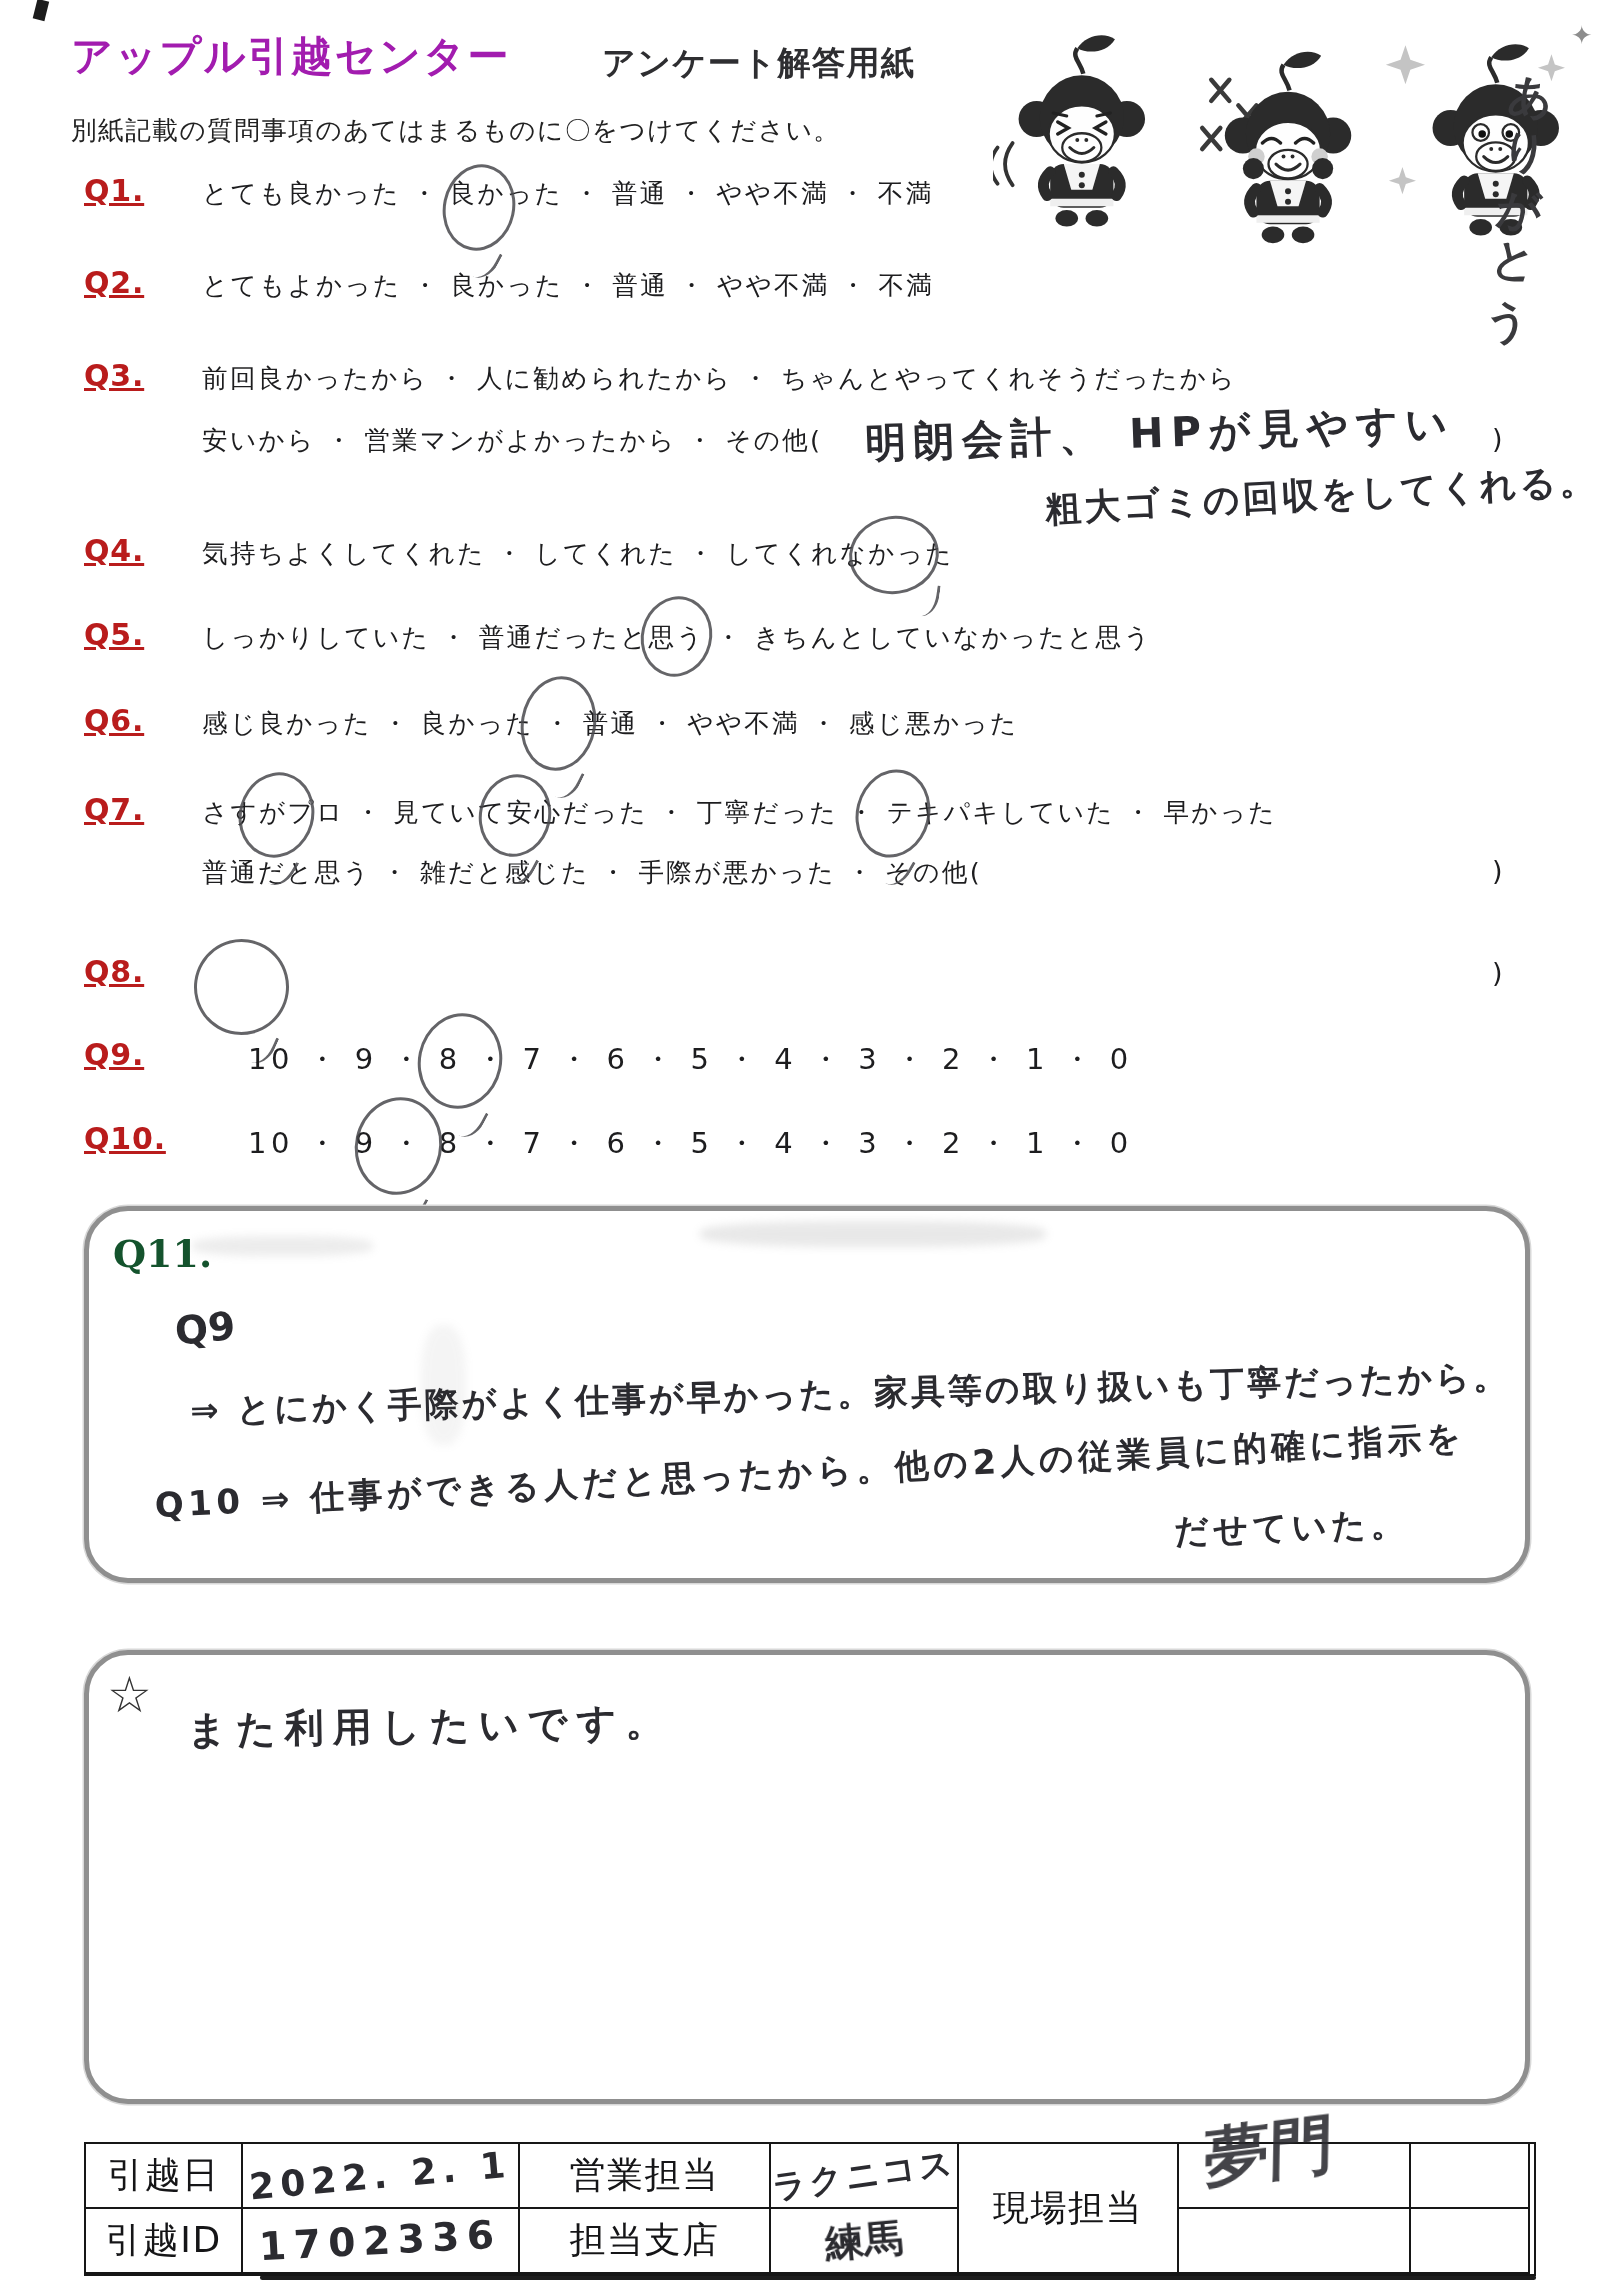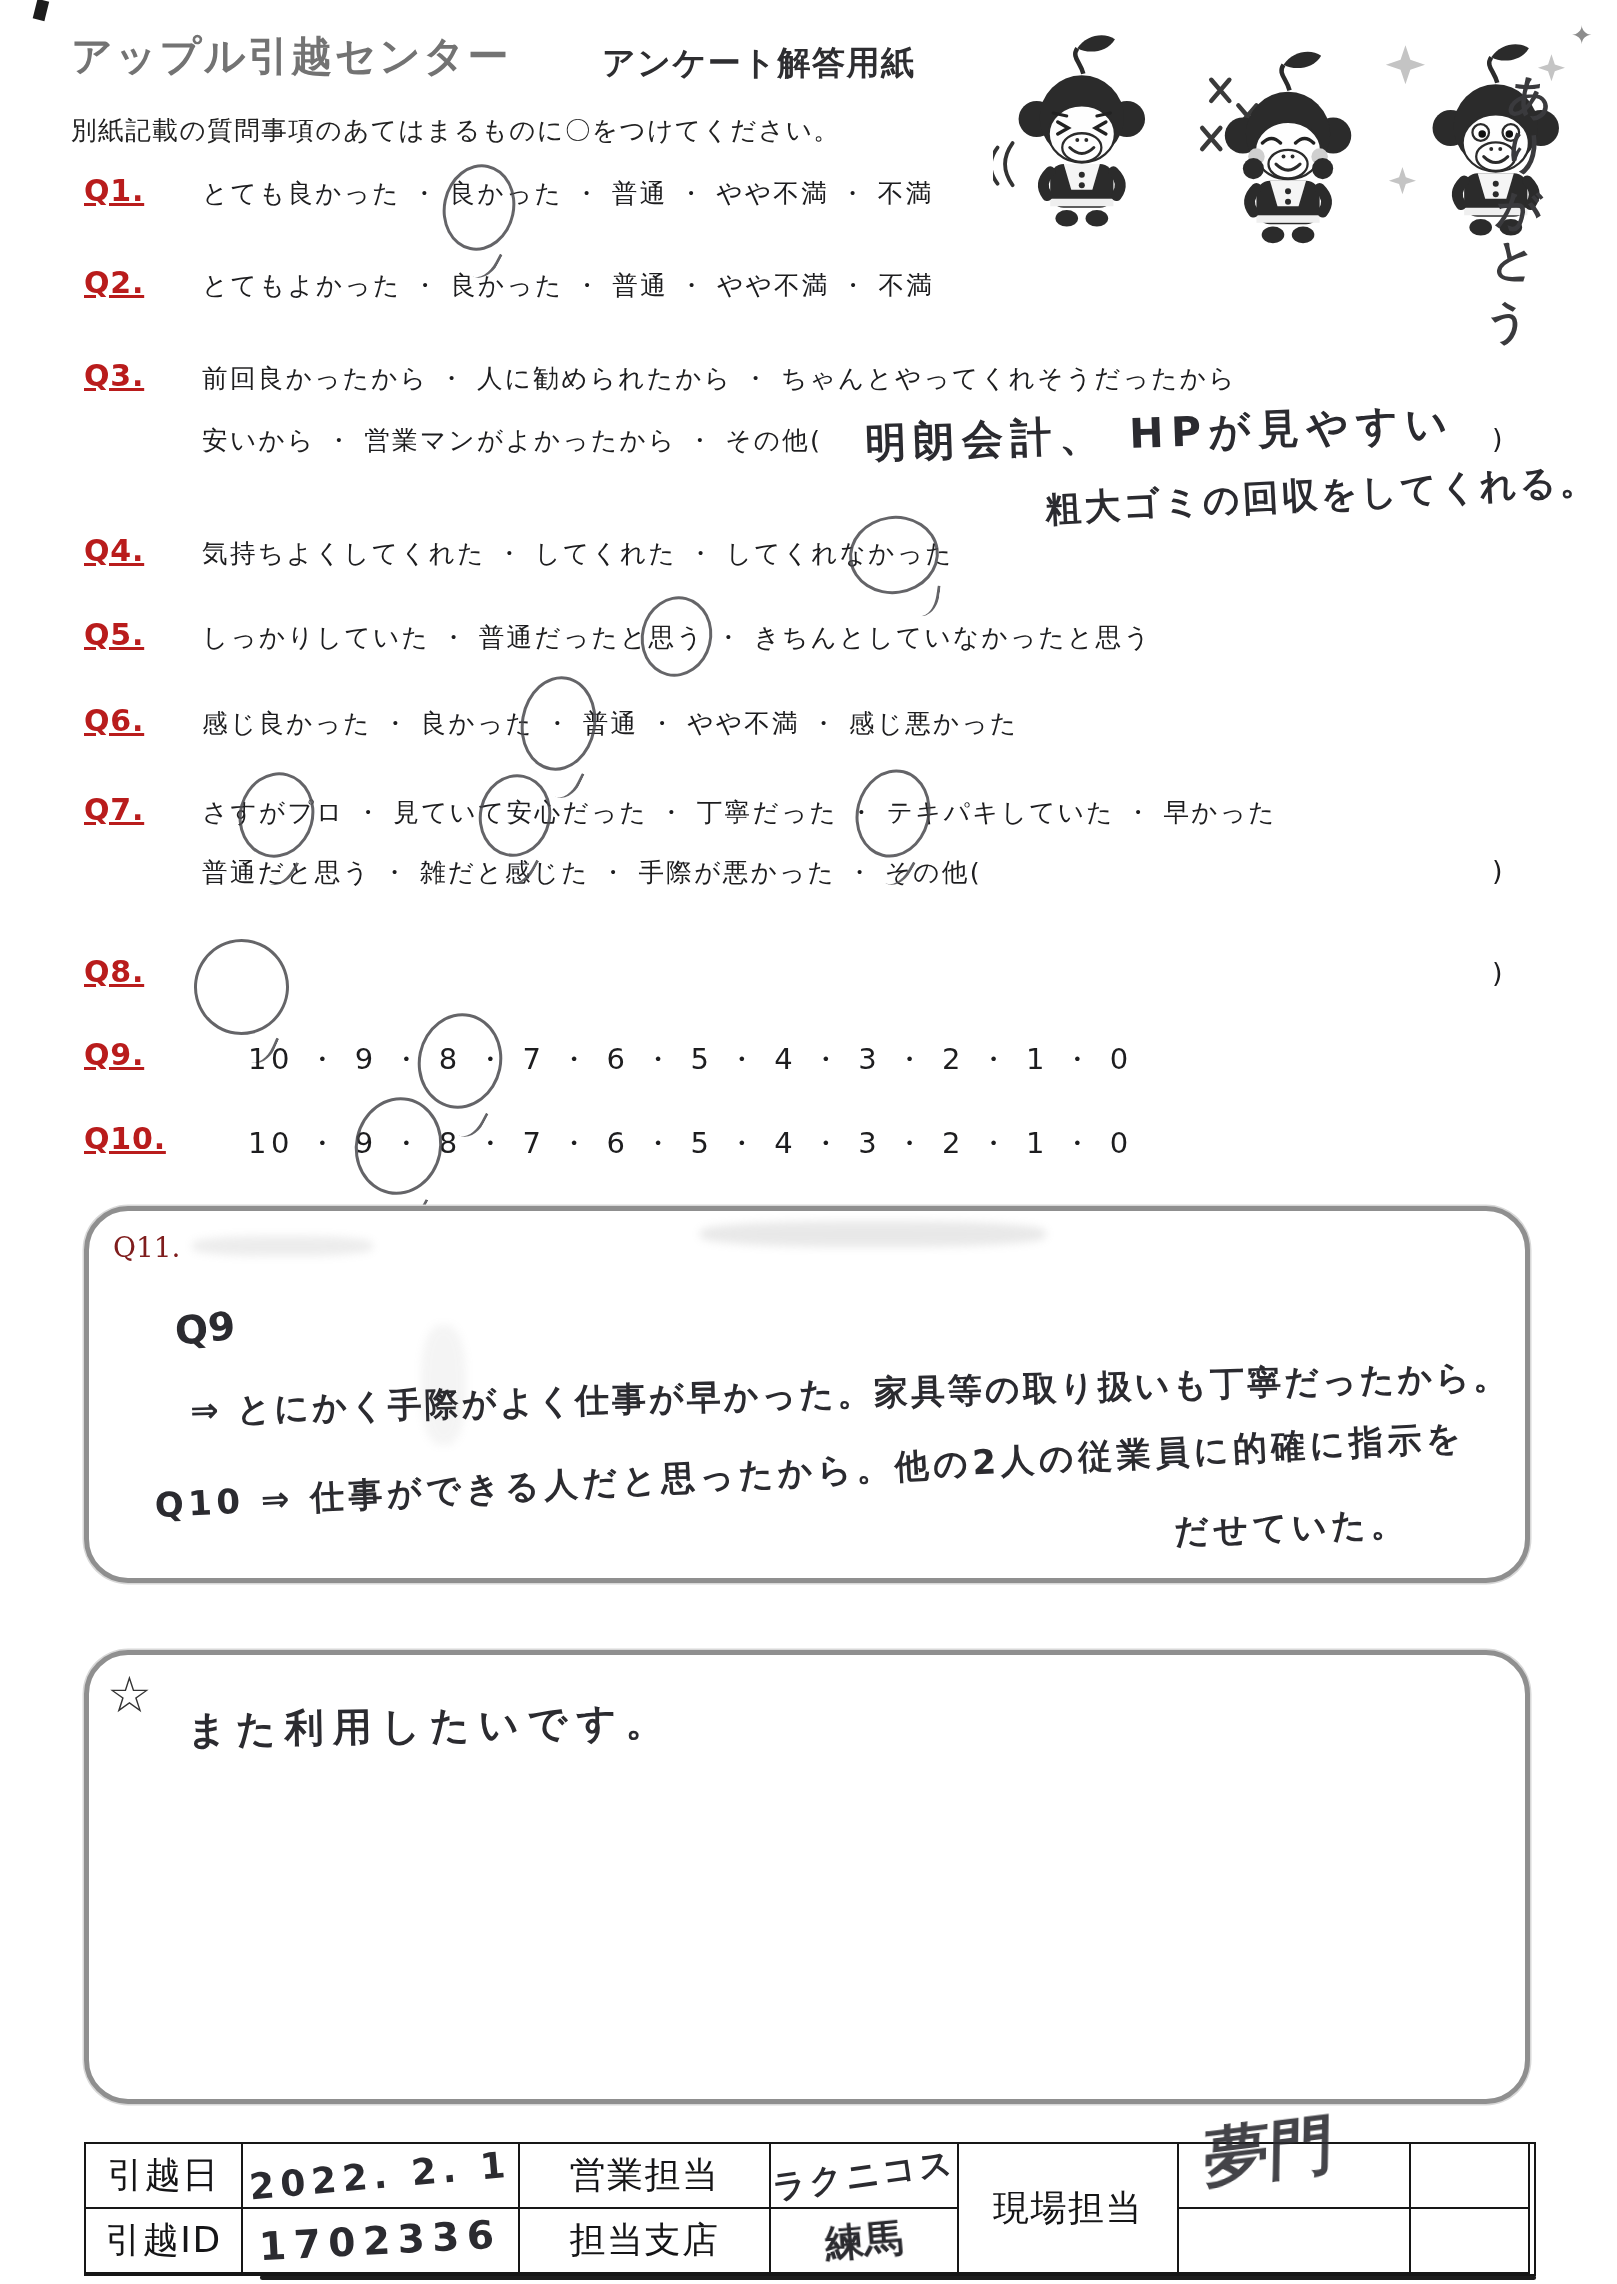--- a/index.html
+++ b/index.html
@@ -1,39 +1,39 @@
 <!DOCTYPE html>
 <html style="font-size:12px"><head>
 <meta charset="utf-8">
 <style>
   html,body{margin:0;padding:0;background:#e8e8e8;}
   .sheet{
     position:relative;width:1617px;height:2284px;background:#ffffff;overflow:hidden;
     font-family:"DejaVu Sans","Liberation Sans",sans-serif;color:#1c1c1e;
   }
   .abs{position:absolute;}
-  .title{font-size:41px;font-weight:800;letter-spacing:2.3px;color:#737373;}
+  .title{font-size:41px;font-weight:800;letter-spacing:2.3px;color:#a21caf;}
   .subtitle{font-size:33px;font-weight:700;letter-spacing:1.5px;color:#2e2e31;}
   .instruction{font-size:25.6px;letter-spacing:1.5px;color:#222;}
   .qid{font-size:30px;font-weight:600;letter-spacing:0.8px;color:#b91c1c;text-decoration:underline;}
   .opt{font-size:25.6px;letter-spacing:2.3px;color:#1d1d1f;white-space:nowrap;}
   .nums{font-size:29px;letter-spacing:4.5px;color:#1d1d1f;white-space:nowrap;}
   .paren{font-size:27px;color:#1d1d1f;}
   .hw{font-weight:700;color:#2b2b30;white-space:nowrap;}
   .circ{position:absolute;border:3.8px solid #4a4a4e;border-radius:50%;opacity:.85;}
   .circ.tail::after{
     content:'';position:absolute;width:21px;height:33px;
     border-right:3.8px solid #4a4a4e;border-radius:0 0 70% 0;
     right:4.5px;bottom:-30px;transform:rotate(16deg);
   }
   .box{
     position:absolute;border:5.3px solid #8f8f8f;border-radius:44px;background:#fff;
     box-shadow:0 0 0 1.5px #d8d8d8;
   }
-  .q11label{font-family:"DejaVu Serif","Liberation Serif",serif;font-size:28px;color:#7f1d1d;}
+  .q11label{font-family:"DejaVu Serif","Liberation Serif",serif;font-size:38px;color:#14532d;font-weight:bold;}
   .smudge{position:absolute;background:#9a9a9a;filter:blur(4.5px);border-radius:40%;}
   .ftable{position:absolute;display:grid;border:2.3px solid #161616;}
   .fcell{border-right:2.3px solid #161616;border-bottom:2.3px solid #161616;
          display:flex;align-items:center;justify-content:center;}
   .flabel{font-size:36px;letter-spacing:1.5px;color:#151517;}
   .vtext{writing-mode:vertical-rl;font-weight:700;color:#3a3a3d;}
   .sparkle{color:#c2c2c2;}
 </style>
 </head>
 <body>

